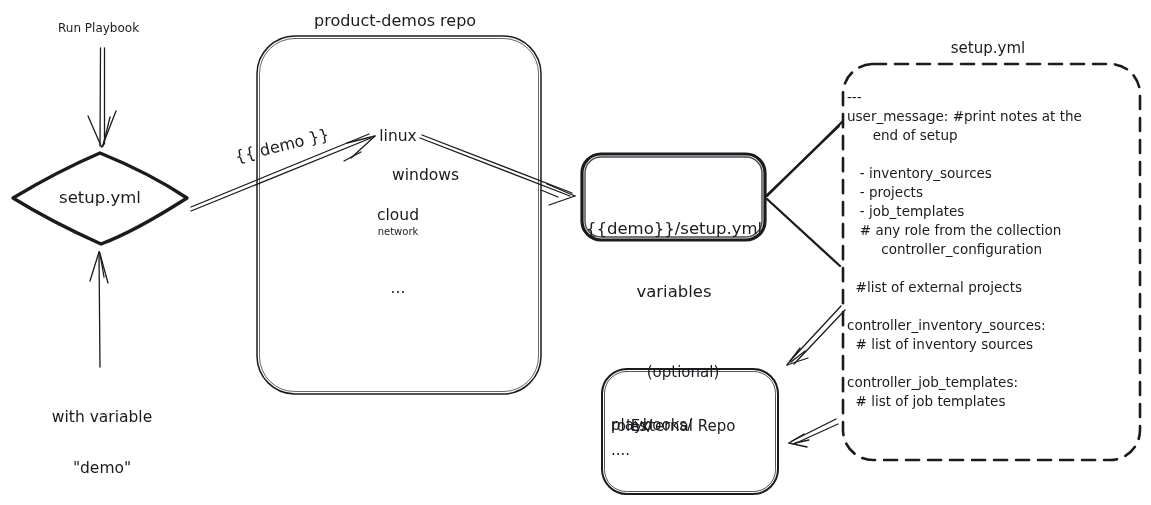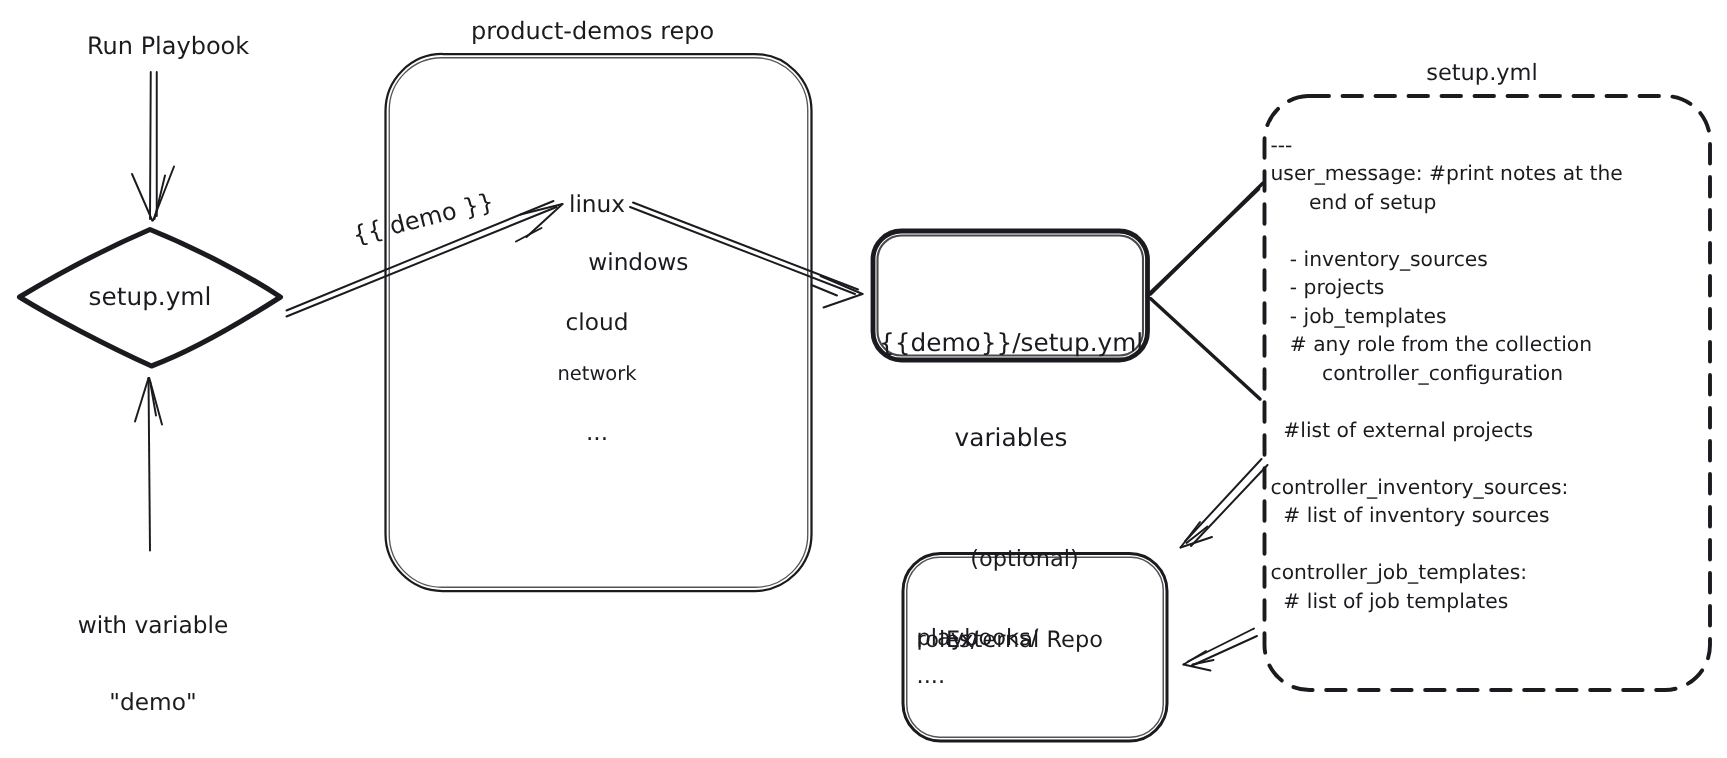--- a/index.html
+++ b/index.html
@@ -85,35 +85,35 @@
       <path d="M 807,447 L 789,443"></path>
       <path d="M 809,440 L 795,443"></path>
     </g>
 
     <g>
       <rect x="602" y="369" width="176" height="125" rx="25" stroke-width="2"></rect>
       <rect x="604.5" y="371.5" width="171" height="120" rx="22" stroke-width="1" opacity="0.75"></rect>
     </g>
   </svg>
 
-  <div class="txt" style="left:58px;top:21px;width:110px;font-size:16px;">Run Playbook</div>
+  <div class="txt" style="left:58px;top:21px;width:110px;font-size:12px;">Run Playbook</div>
 
   <div class="txt center" style="left:40px;top:188px;width:120px;font-size:16.5px;">setup.yml</div>
 
   <div class="txt center" style="left:28px;top:375px;width:148px;font-size:15.5px;line-height:17px;">
     <div>with variable</div>
     <div>"demo"</div>
   </div>
 
   <div class="txt center" style="left:314px;top:11px;width:162px;font-size:16px;">product-demos repo</div>
 
   <div class="txt center" style="left:337px;top:127px;width:122px;font-size:15.5px;">linux</div>
   <div class="txt center" style="left:337px;top:166px;width:122px;font-size:15.5px;text-align:right;">windows</div>
   <div class="txt center" style="left:337px;top:206px;width:122px;font-size:15.5px;text-align:center;">cloud</div>
-  <div class="txt center" style="left:337px;top:242px;width:122px;font-size:13px;">network</div>
+  <div class="txt center" style="left:337px;top:226px;width:122px;font-size:10px;">network</div>
   <div class="txt center" style="left:337px;top:279px;width:122px;font-size:15.5px;">...</div>
 
   <div class="txt center rot" style="left:228px;top:136px;width:108px;font-size:16px;">{{ demo }}</div>
 
   <div class="txt center" style="left:586px;top:176px;width:176px;font-size:16.5px;line-height:21px;">
     <div>{{demo}}/setup.yml</div>
     <div>variables</div>
   </div>
 
   <div class="txt center" style="left:928px;top:39px;width:120px;font-size:15px;">setup.yml</div>

